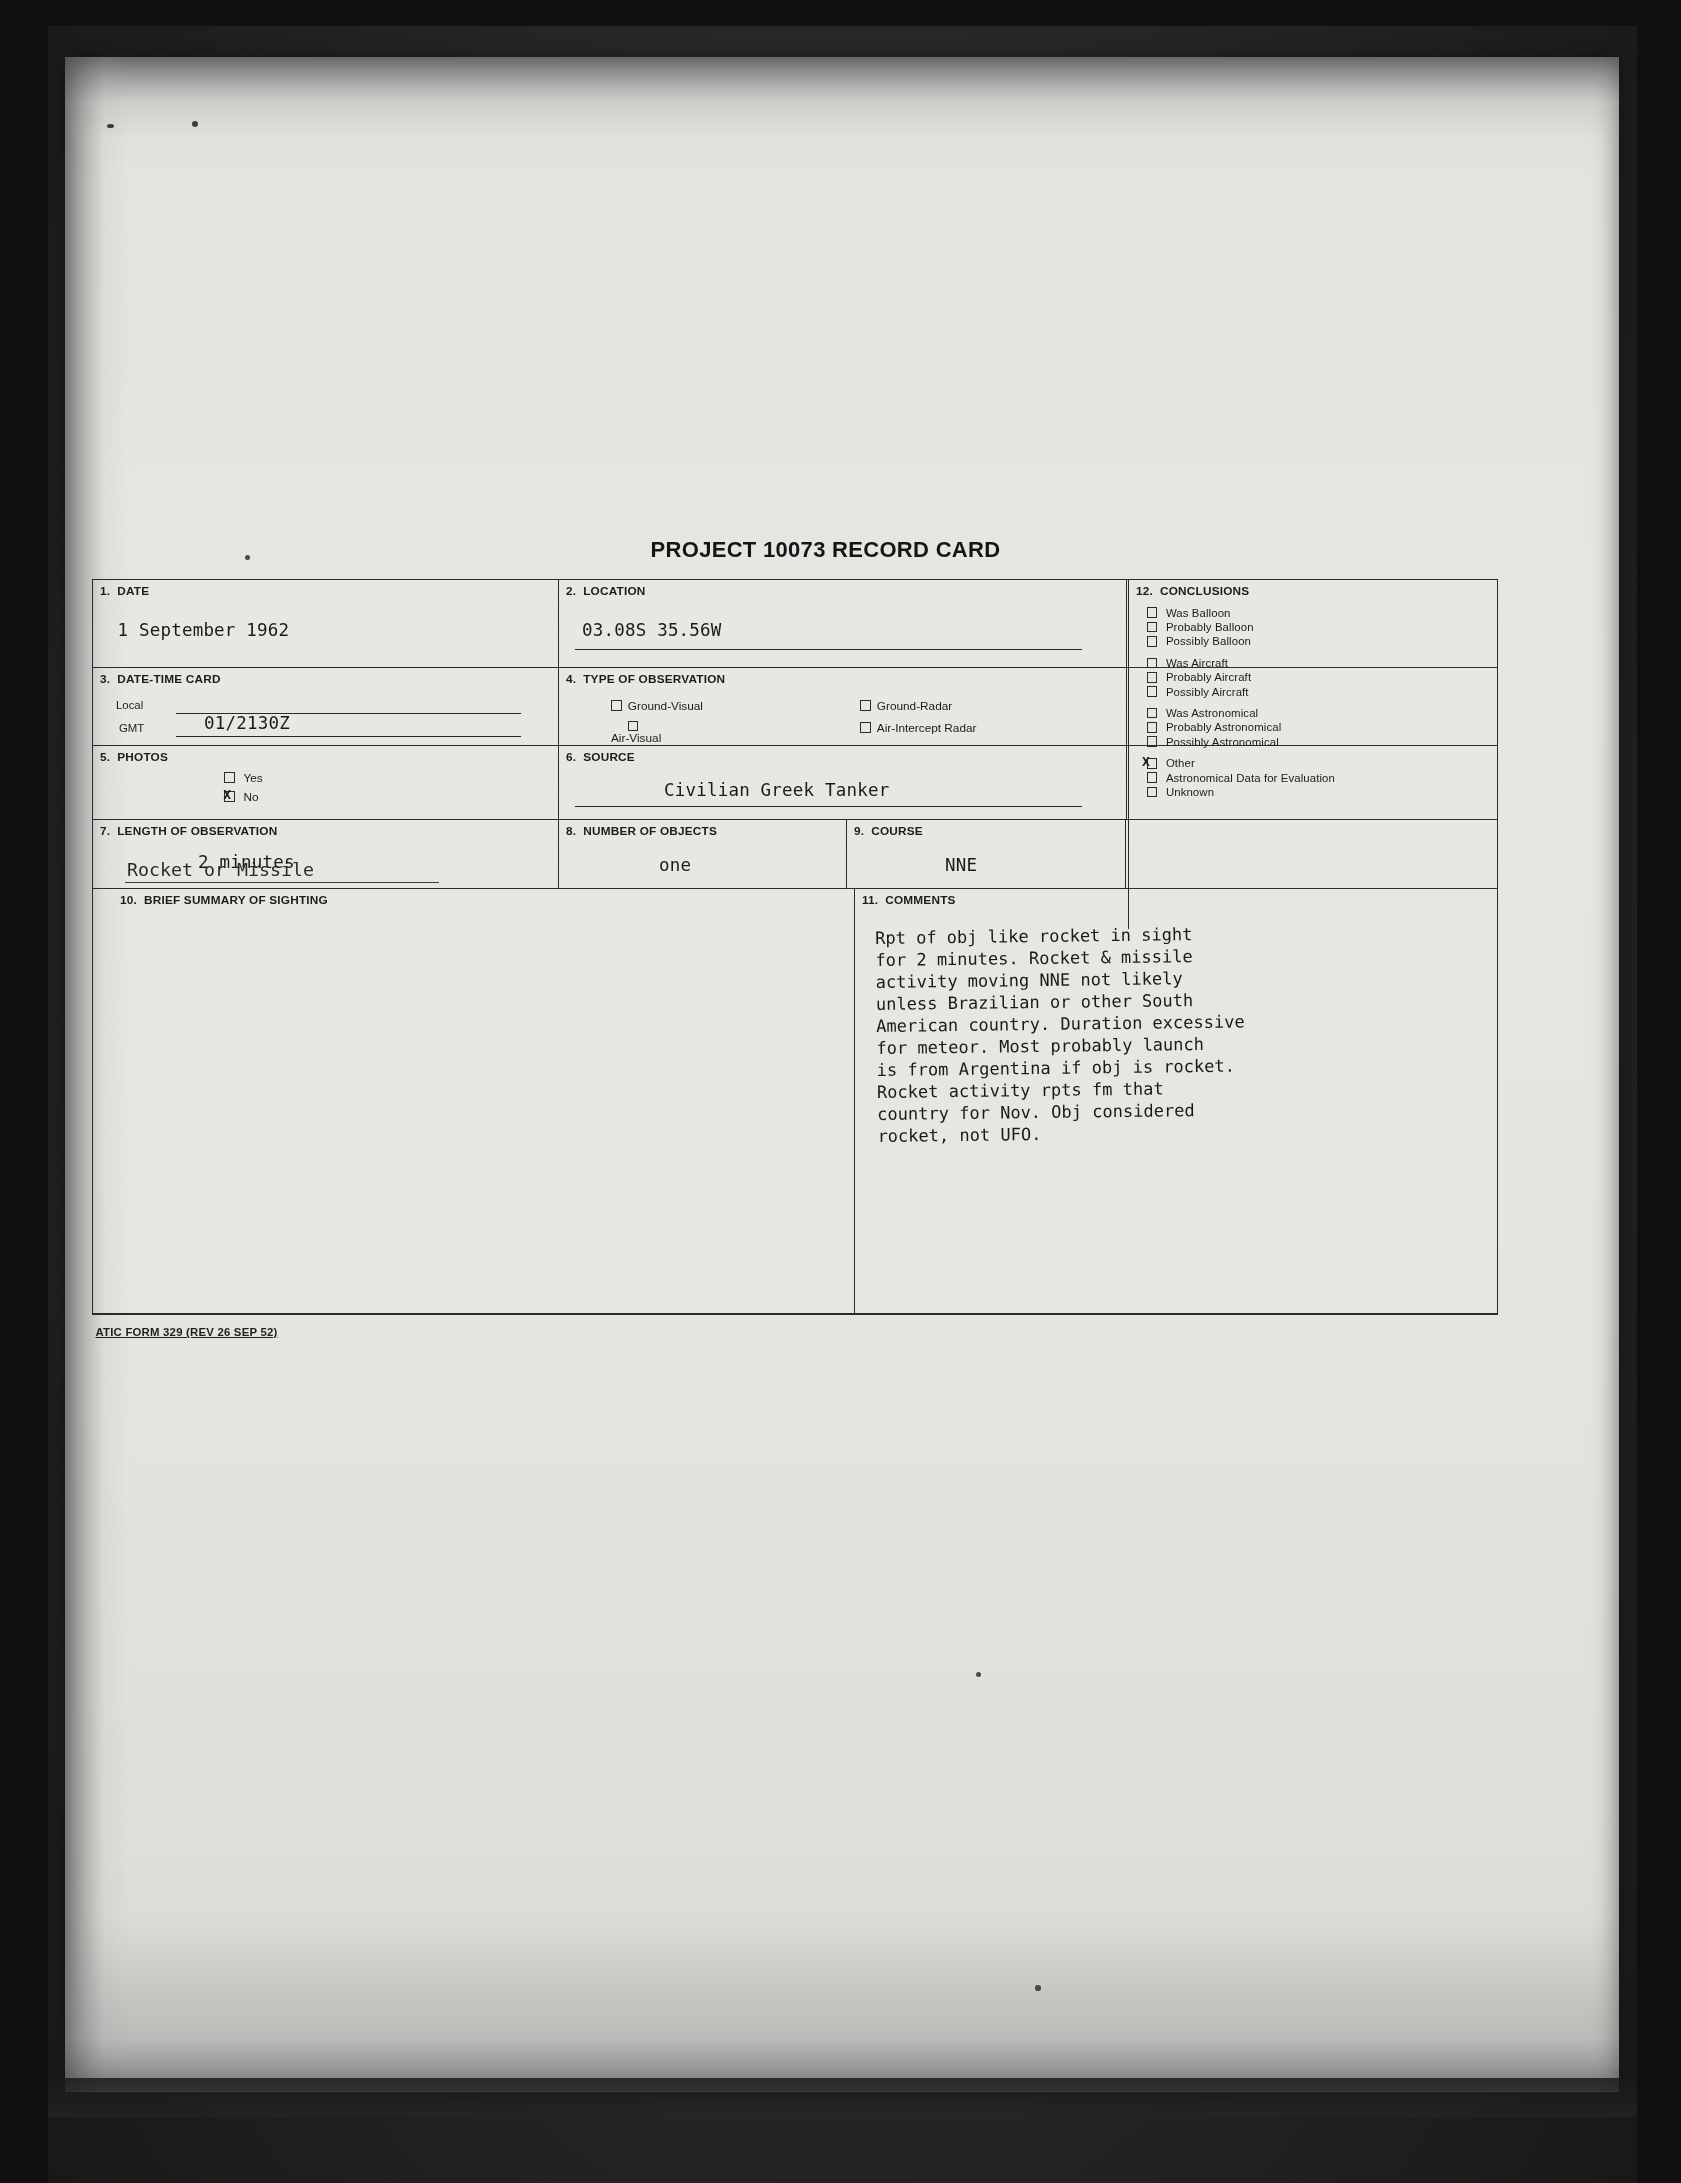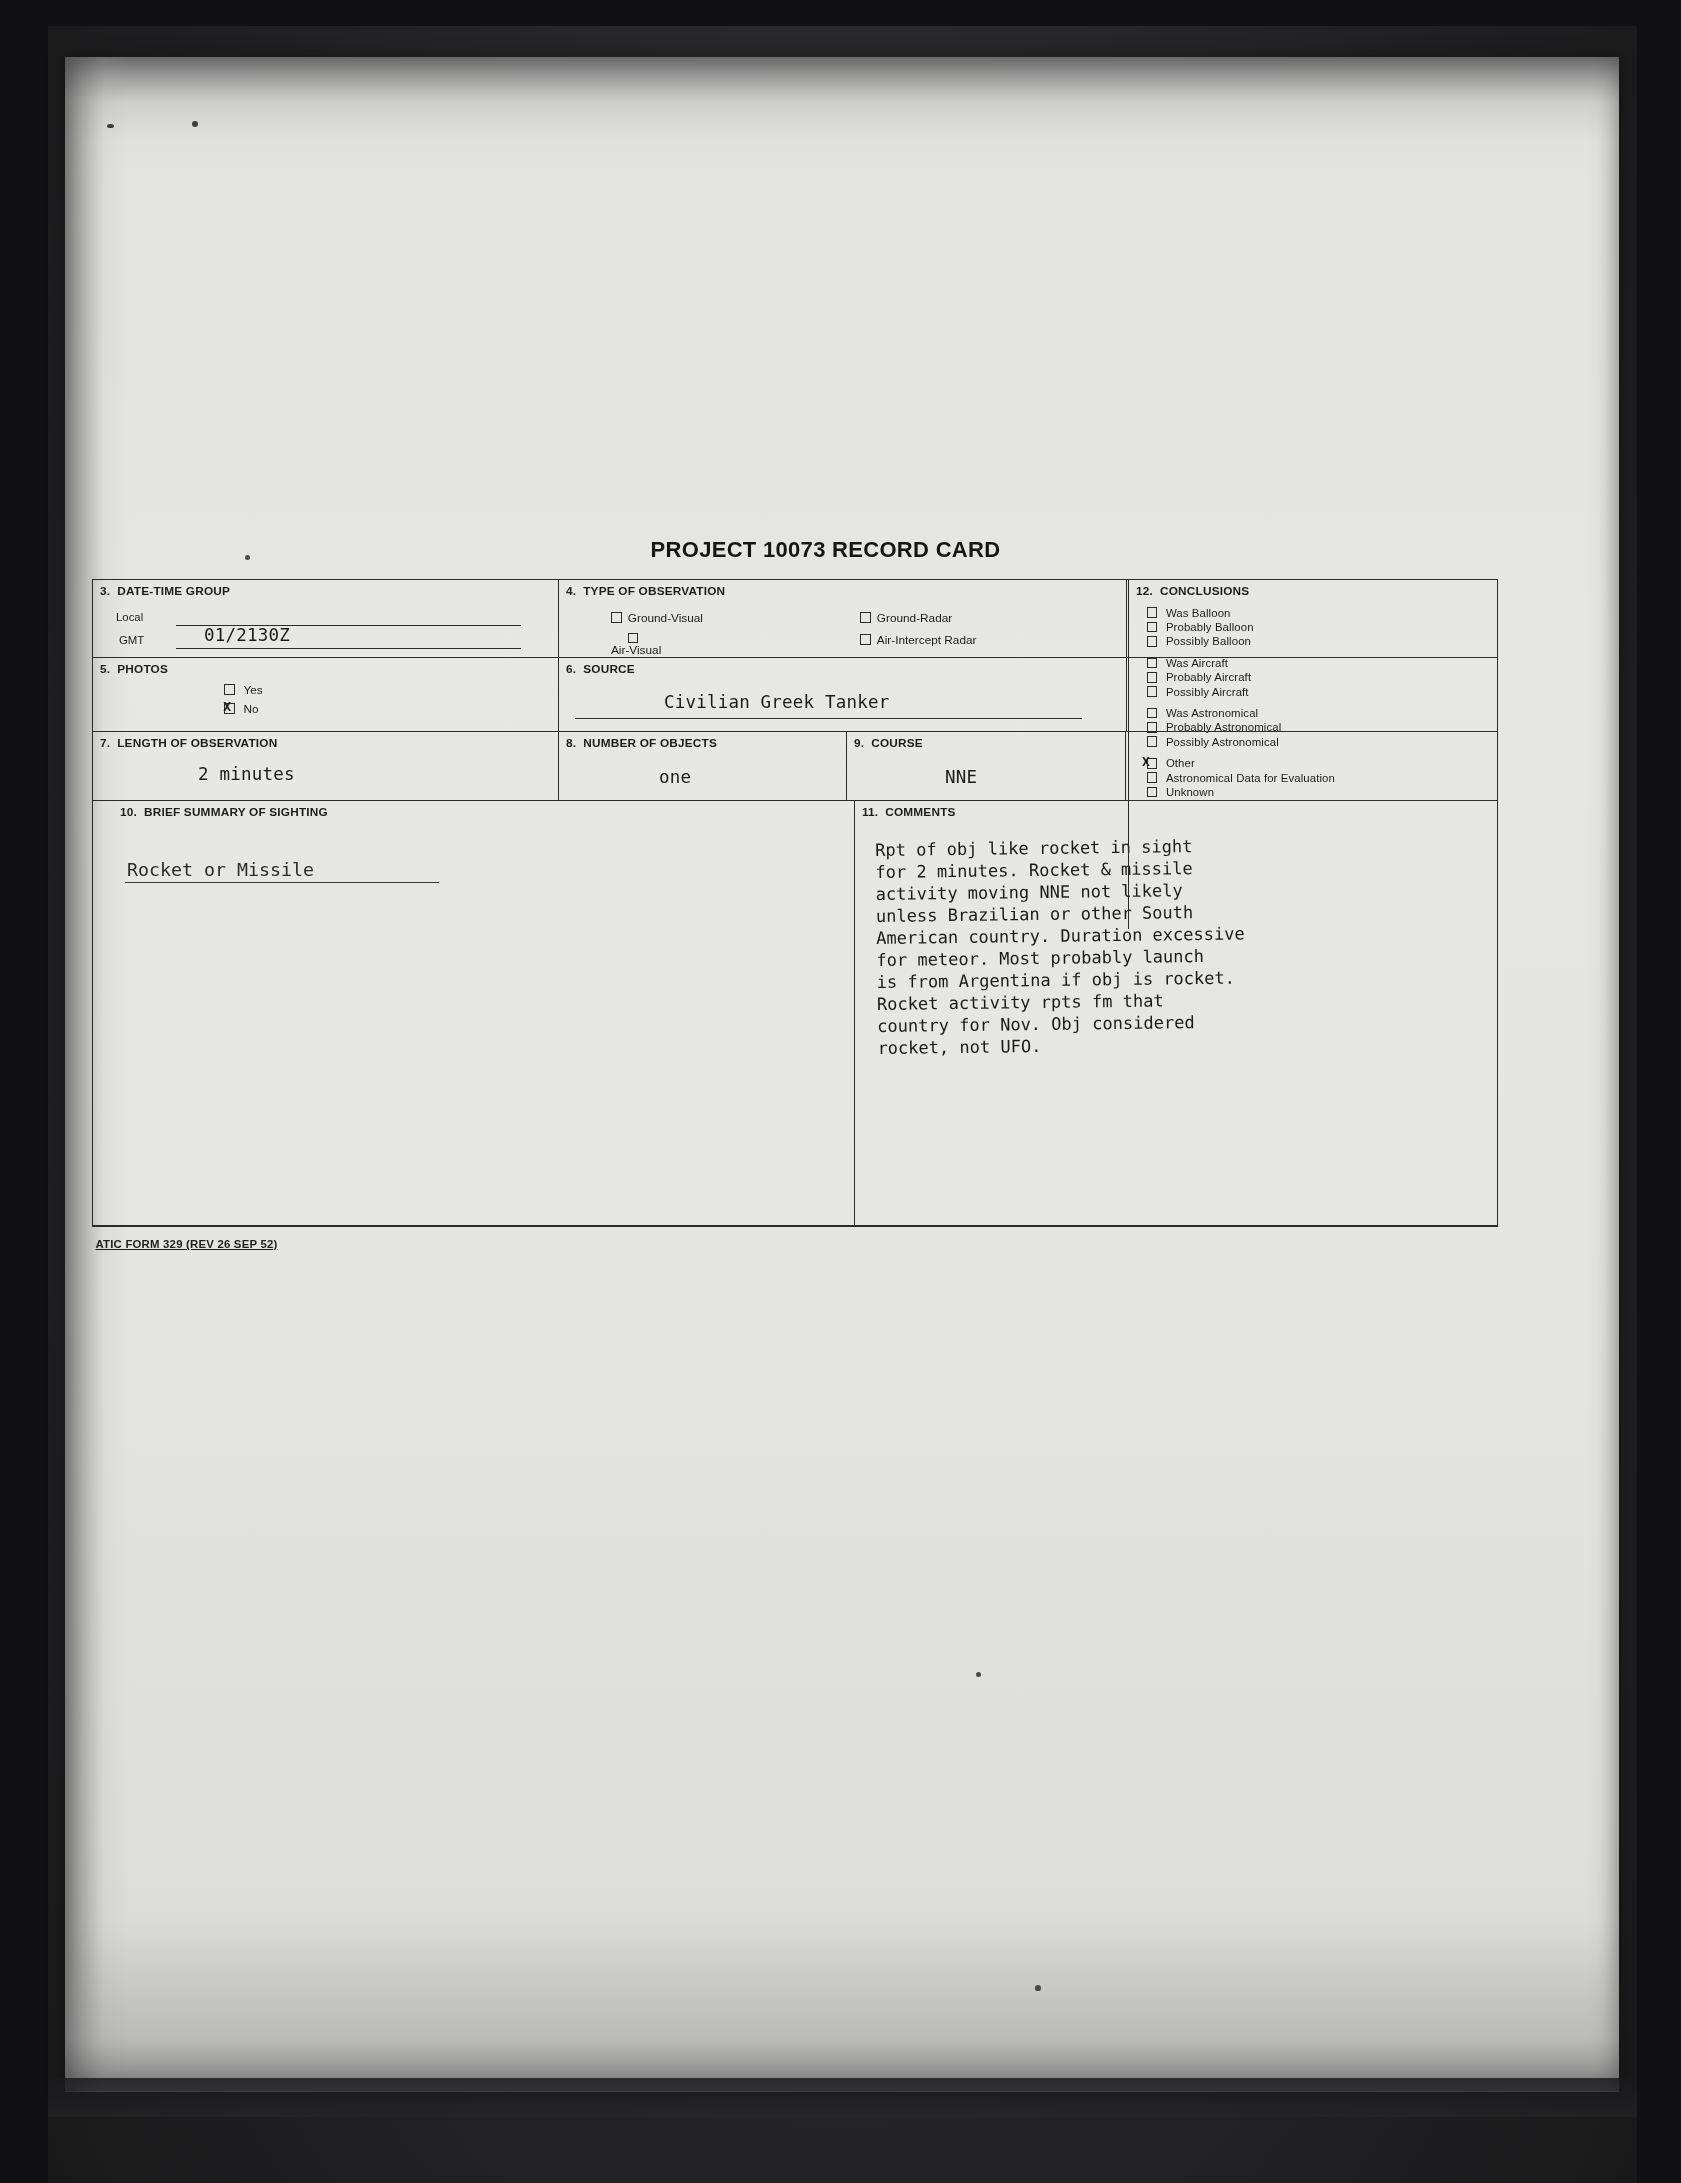--- a/index.html
+++ b/index.html
@@ -275,26 +275,44 @@
   <div id="speck-5"></div>
 
 </div>
 
 <div id="form-area">
 
   <div id="card-title">PROJECT 10073 RECORD CARD</div>
 
   <div id="form-table">
 
+    <div class="row" id="r1">
+      <div class="cell c-left">
+        <div class="hdr">
+          <span>1.</span>
+          &nbsp;<span>DATE</span>
+        </div>
+        <div class="typed" id="date-value">1 September 1962</div>
+      </div>
+      <div class="cell c-mid">
+        <div class="hdr">
+          <span>2.</span>
+          &nbsp;<span>LOCATION</span>
+        </div>
+        <div class="typed" id="loc-value">03.08S  35.56W</div>
+        <div id="loc-underline"></div>
+      </div>
+      <div class="cell c-right"></div>
+    </div>
 
     <div class="row" id="r2">
       <div class="cell c-left">
         <div class="hdr">
           <span>3.</span>
-          &nbsp;<span>DATE-TIME GROUP</span>
+          &nbsp;<span>DATE-TIME CARD</span>
         </div>
         <div class="small-lbl" id="local-label">Local</div>
         <div id="local-line"></div>
         <div class="small-lbl" id="gmt-label">GMT</div>
         <div id="gmt-line"></div>
         <div class="typed" id="gmt-value">01/2130Z</div>
       </div>
       <div class="cell c-mid">
         <div class="hdr">
           <span>4.</span>

